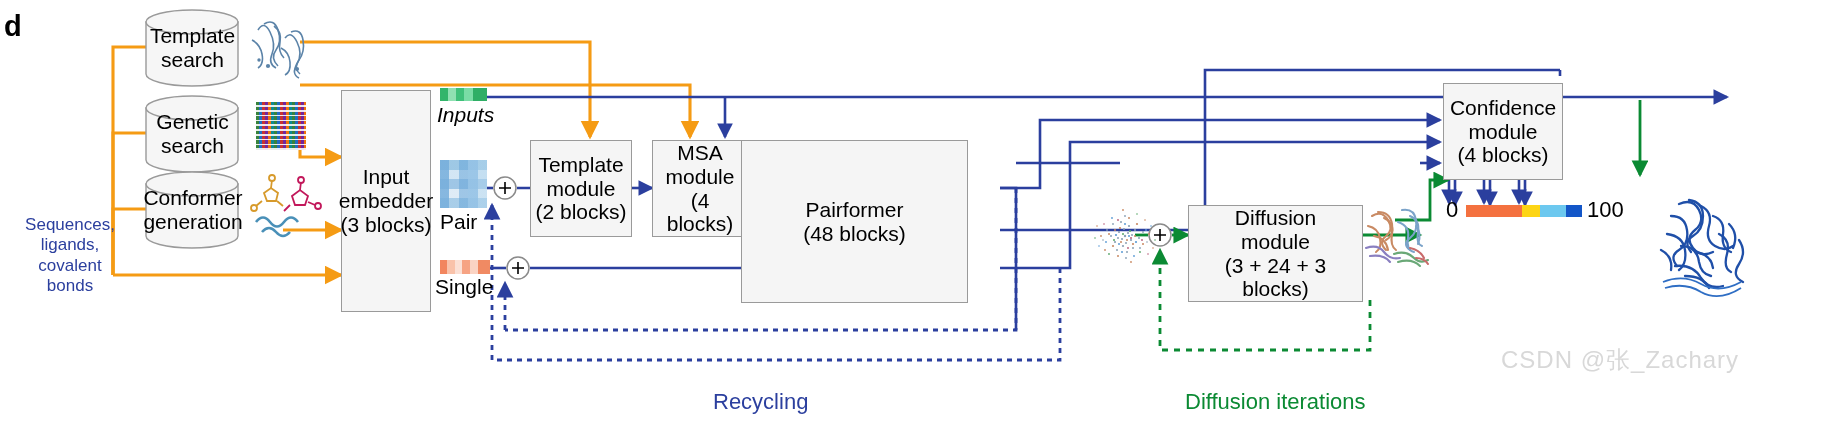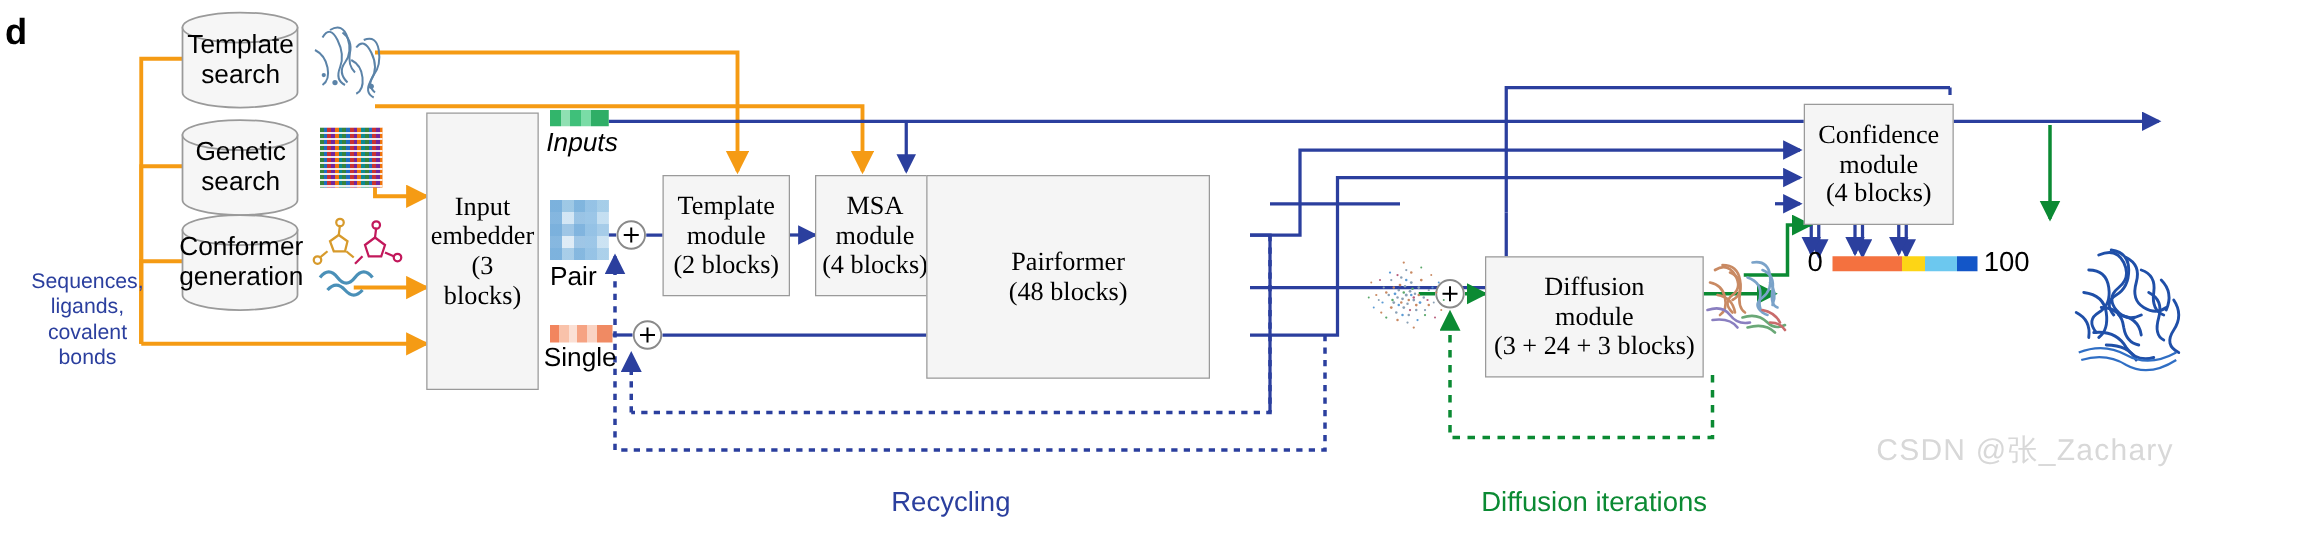--- a/index.html
+++ b/index.html
@@ -3,21 +3,21 @@
 <meta charset="utf-8">
 <style>
   html,body{margin:0;padding:0;background:#fff;}
   body{width:1841px;height:427px;position:relative;overflow:hidden;
        font-family:"Liberation Sans","DejaVu Sans",sans-serif;}
   #stage{position:absolute;left:0;top:0;width:1841px;height:427px;}
   svg.layer{position:absolute;left:0;top:0;width:1841px;height:427px;overflow:visible;}
   .panel-letter{position:absolute;left:4px;top:10px;font-size:29px;font-weight:bold;color:#000;}
   .box{position:absolute;box-sizing:border-box;border:1.4px solid #9a9a9a;background:#f5f5f5;
        display:flex;align-items:center;justify-content:center;text-align:center;color:#000;}
-  .box .t{line-height:1.13;font-size:21px;padding:0 4px;font-family:Liberation Serif, serif;}
+  .box .t{line-height:1.13;font-size:21px;padding:0 4px;}
   .cyl-label{position:absolute;text-align:center;font-size:21px;line-height:1.13;color:#000;
              display:flex;align-items:center;justify-content:center;}
   .txt{position:absolute;color:#000;}
   .blue-txt{color:#2b3f9e;}
   .green-txt{color:#0b8a33;}
   .small-lab{font-size:21px;}
   .tensor{position:absolute;}
   .watermark{position:absolute;color:#d8d8d8;font-size:24px;letter-spacing:1px;margin-top:22px;}
   .cbar-num{position:absolute;font-size:22px;color:#000;}
 </style>

